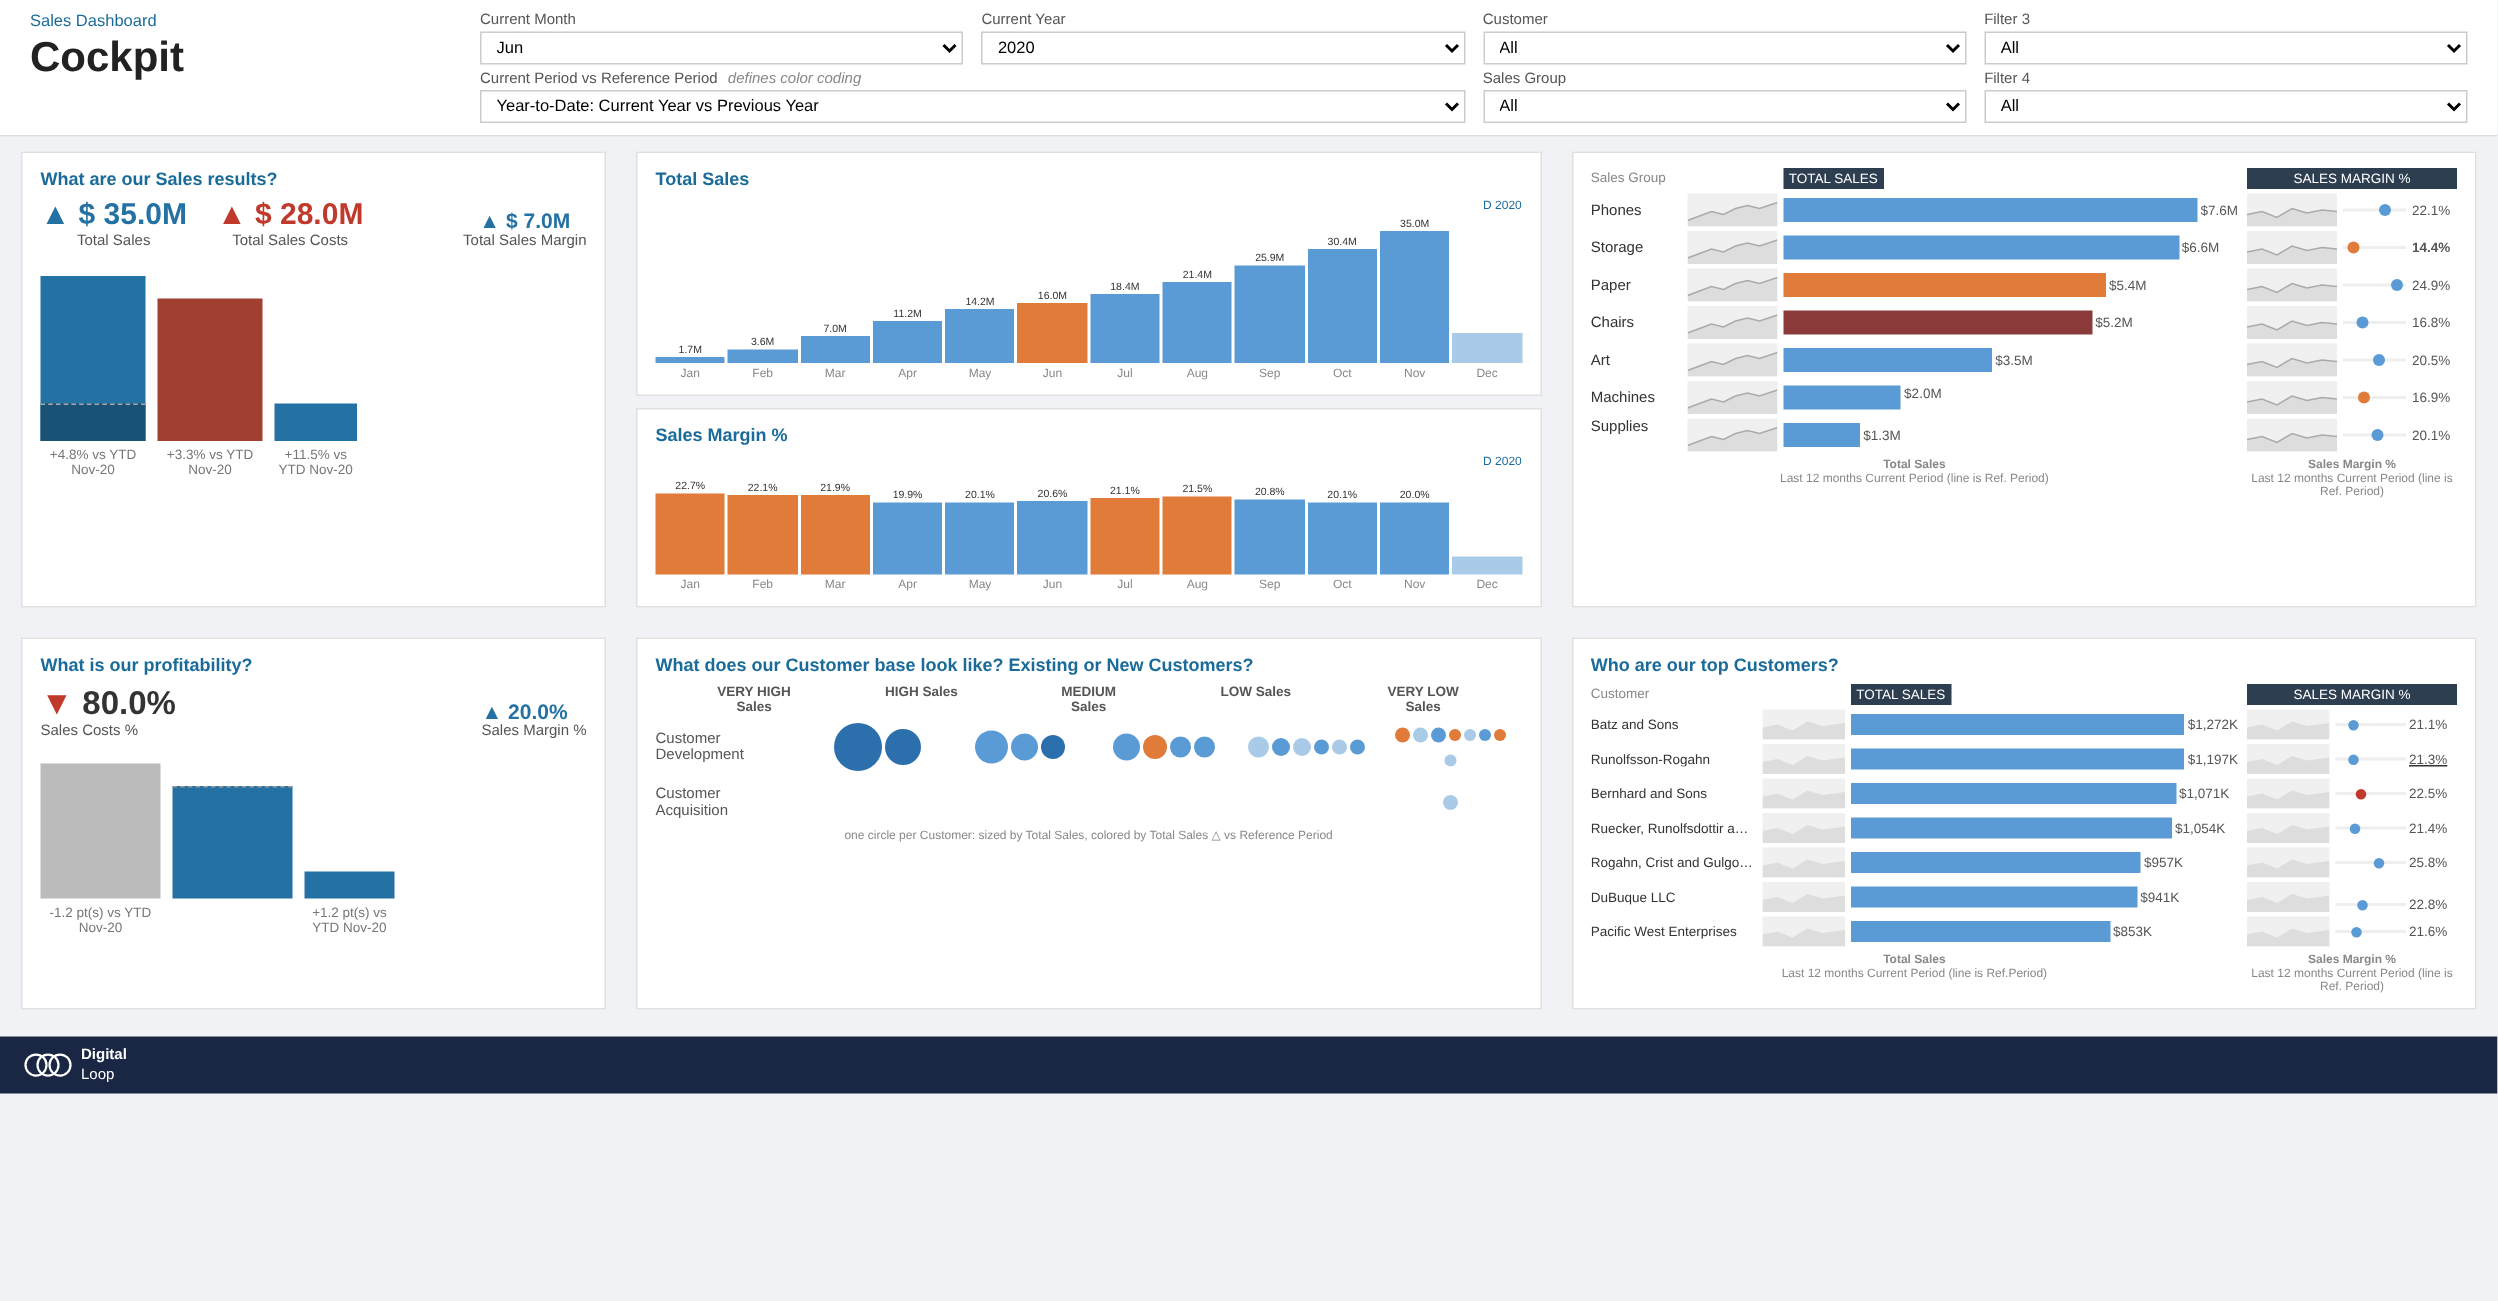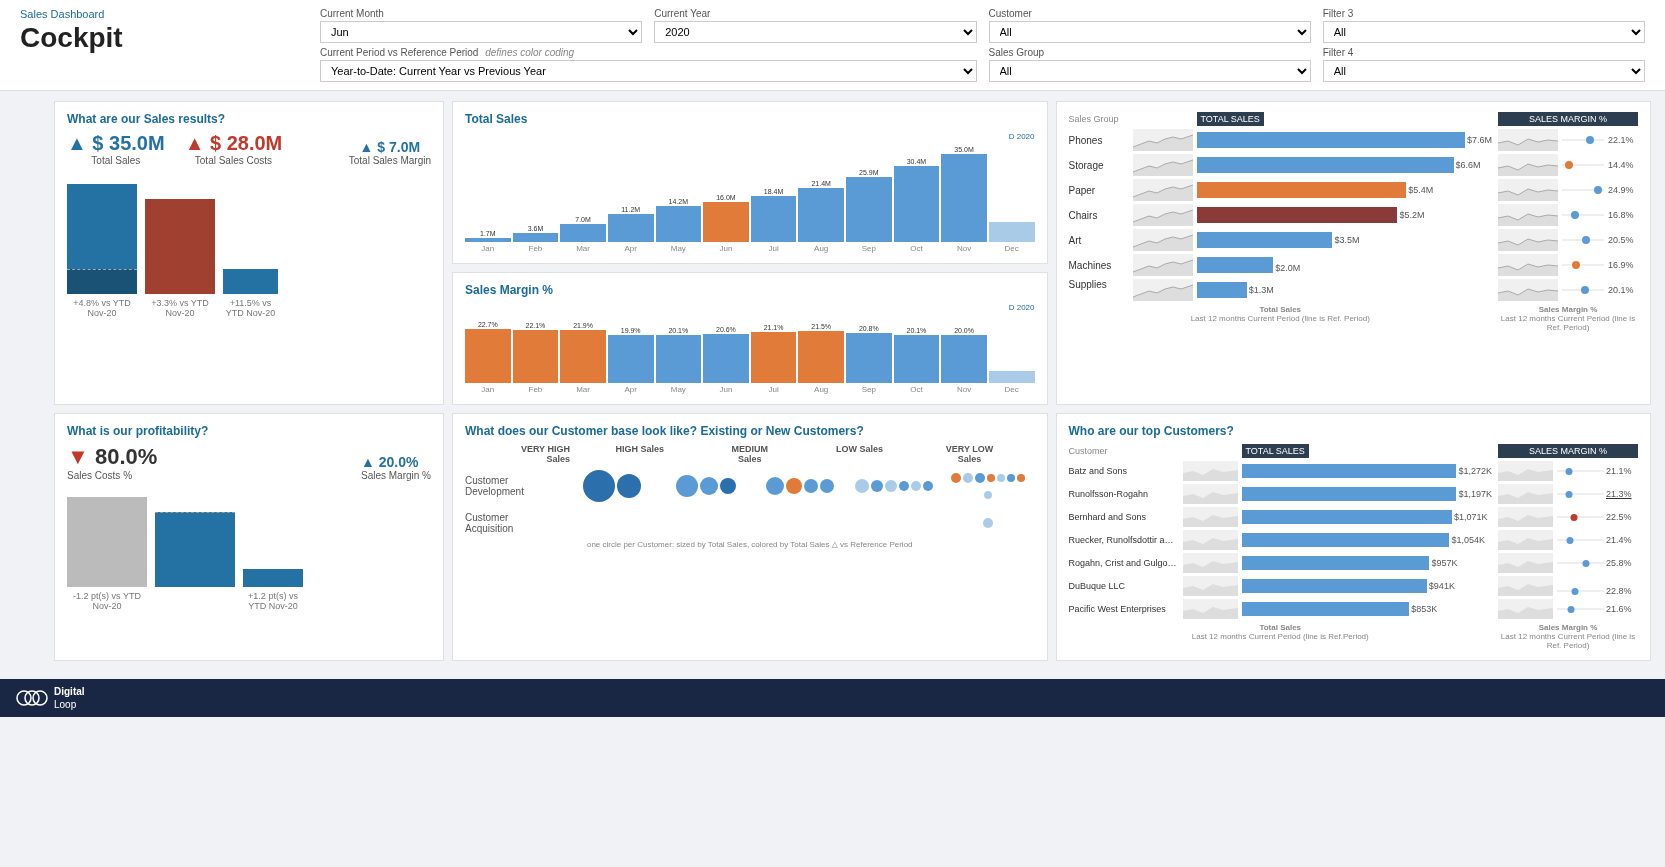--- a/index.html
+++ b/index.html
@@ -19,21 +19,21 @@
 
     
     .main { padding: 10px 14px; }
 
     
     .ytd-banner { margin-bottom: 8px; }
     .ytd-banner .ytd-text { font-size: 13px; color: #1a6b9a; }
     .ytd-banner .ytd-text strong { font-weight: bold; }
 
     
-    .dashboard-grid { display: grid; grid-template-columns: 390px 1fr 1fr; grid-template-rows: auto auto; gap: 8px; margin-left: 40px; }
+    .dashboard-grid { display: grid; grid-template-columns: 390px 1fr 1fr; grid-template-rows: auto auto; gap: 20px; }
 
     
     .card { background: white; border: 1px solid #e0e0e0; padding: 10px 12px; }
     .card-title { font-size: 12px; color: #1a6b9a; font-weight: bold; margin-bottom: 6px; }
 
     
     .sales-results { grid-column: 1; grid-row: 1; }
     .metrics-row { display: flex; gap: 20px; align-items: flex-end; margin-bottom: 8px; }
     .metric { text-align: center; }
     .metric-value { font-size: 20px; font-weight: bold; }
@@ -363,21 +363,21 @@
                     <div style="height: 16px; width: 46%; background: rgb(91, 155, 213);"></div>
                     <div style="font-size: 9px; color: rgb(85, 85, 85); white-space: nowrap;">$3.5M</div>
                   </div>
                 </div>
                 <div style="display: flex; align-items: center; gap: 4px; margin-bottom: 3px;">
                   <div style="width: 60px; font-size: 10px; color: rgb(51, 51, 51);">Machines</div>
                   <div style="width: 60px; height: 22px; background: rgb(240, 240, 240); position: relative; overflow: hidden;"><svg width="60" height="22" viewBox="0 0 60 22">
                       <polygon points="0,18 8,15 16,12 24,14 32,10 40,8 48,10 60,6 60,22 0,22" fill="#ddd"></polygon>
                       <polyline points="0,18 8,15 16,12 24,14 32,10 40,8 48,10 60,6" fill="none" stroke="#aaa" stroke-width="1"></polyline>
                     </svg></div>
-                  <div style="flex: 1 1 0%; display: flex; align-items: flex-end; gap: 2px;">
+                  <div style="flex: 1 1 0%; display: flex; align-items: flex-start; gap: 2px;">
                     <div style="height: 16px; width: 26%; background: rgb(91, 155, 213);"></div>
                     <div style="font-size: 9px; color: rgb(85, 85, 85); white-space: nowrap;">$2.0M</div>
                   </div>
                 </div>
                 <div style="display: flex; gap: 4px; margin-bottom: 3px;">
                   <div style="width: 60px; font-size: 10px; color: rgb(51, 51, 51);">Supplies</div>
                   <div style="width: 60px; height: 22px; background: rgb(240, 240, 240); position: relative; overflow: hidden;"><svg width="60" height="22" viewBox="0 0 60 22">
                       <polygon points="0,18 8,15 16,12 24,14 32,10 40,8 48,10 60,6 60,22 0,22" fill="#ddd"></polygon>
                       <polyline points="0,18 8,15 16,12 24,14 32,10 40,8 48,10 60,6" fill="none" stroke="#aaa" stroke-width="1"></polyline>
                     </svg></div>
@@ -407,21 +407,21 @@
                       <div style="width: 8px; height: 8px; border-radius: 50%; background: rgb(91, 155, 213); position: absolute; left: 67%; transform: translateX(-50%);"></div>
                     </div>
                     <div style="font-size: 9px; color: rgb(85, 85, 85); width: 30px;">22.1%</div>
                   </div>
                 </div>
                 <div style="display: flex; align-items: center; gap: 4px; margin-bottom: 3px; height: 22px;">
                   <div style="width: 60px; height: 22px; background: rgb(240, 240, 240); position: relative; overflow: hidden;"><svg width="60" height="22">
                       <polygon points="0,14 10,12 20,16 30,10 40,13 50,11 60,12 60,22 0,22" fill="#ddd"></polygon>
                       <polyline points="0,14 10,12 20,16 30,10 40,13 50,11 60,12" fill="none" stroke="#aaa" stroke-width="1"></polyline>
                     </svg></div>
-                  <div style="flex: 1 1 0%; display: flex; align-items: center; gap: 4px;">
+                  <div style="flex: 1 1 0%; display: flex; align-items: center; gap: 4px; font-weight: bold;">
                     <div style="flex: 1 1 0%; height: 2px; background: rgb(238, 238, 238); position: relative; display: flex; align-items: center;">
                       <div style="width: 8px; height: 8px; border-radius: 50%; background: rgb(224, 123, 57); position: absolute; left: 16%; transform: translateX(-50%);"></div>
                     </div>
                     <div style="font-size: 9px; color: rgb(85, 85, 85); width: 30px;">14.4%</div>
                   </div>
                 </div>
                 <div style="display: flex; align-items: center; gap: 4px; margin-bottom: 3px; height: 22px;">
                   <div style="width: 60px; height: 22px; background: rgb(240, 240, 240); position: relative; overflow: hidden;"><svg width="60" height="22">
                       <polygon points="0,14 10,12 20,16 30,10 40,13 50,11 60,12 60,22 0,22" fill="#ddd"></polygon>
                       <polyline points="0,14 10,12 20,16 30,10 40,13 50,11 60,12" fill="none" stroke="#aaa" stroke-width="1"></polyline>
@@ -521,21 +521,21 @@
         <div style="display:flex;gap:8px;font-size:9px;color:#777;">
           <div style="width:80px;text-align:center;">-1.2 pt(s) vs YTD Nov-20</div>
           <div style="width:80px;text-align:center;"></div>
           <div style="width:60px;text-align:center;">+1.2 pt(s) vs YTD Nov-20</div>
         </div>
       </div>
 
       <div class="card">
         <div class="card-title">What does our Customer base look like? Existing or New Customers?</div>
         <div style="display:flex;justify-content:space-around;padding:0 10px;margin-bottom:6px;">
-          <div style="text-align:right;font-size:9px;color:#555;font-weight:bold;width:80px;">VERY HIGH<br>Sales</div>
+          <div style="text-align:center;font-size:9px;color:#555;font-weight:bold;width:80px;">VERY HIGH<br>Sales</div>
           <div style="text-align:center;font-size:9px;color:#555;font-weight:bold;width:80px;">HIGH Sales</div>
           <div style="text-align:center;font-size:9px;color:#555;font-weight:bold;width:80px;">MEDIUM<br>Sales</div>
           <div style="text-align:center;font-size:9px;color:#555;font-weight:bold;width:80px;">LOW Sales</div>
           <div style="text-align:center;font-size:9px;color:#555;font-weight:bold;width:80px;">VERY LOW<br>Sales</div>
         </div>
         <div style="display:flex;flex-direction:column;gap:10px;">
 
           <div style="display:flex;align-items:center;">
             <div style="width:100px;font-size:10px;color:#555;">Customer<br>Development</div>
             <div style="display:flex;justify-content:space-around;flex:1;">

